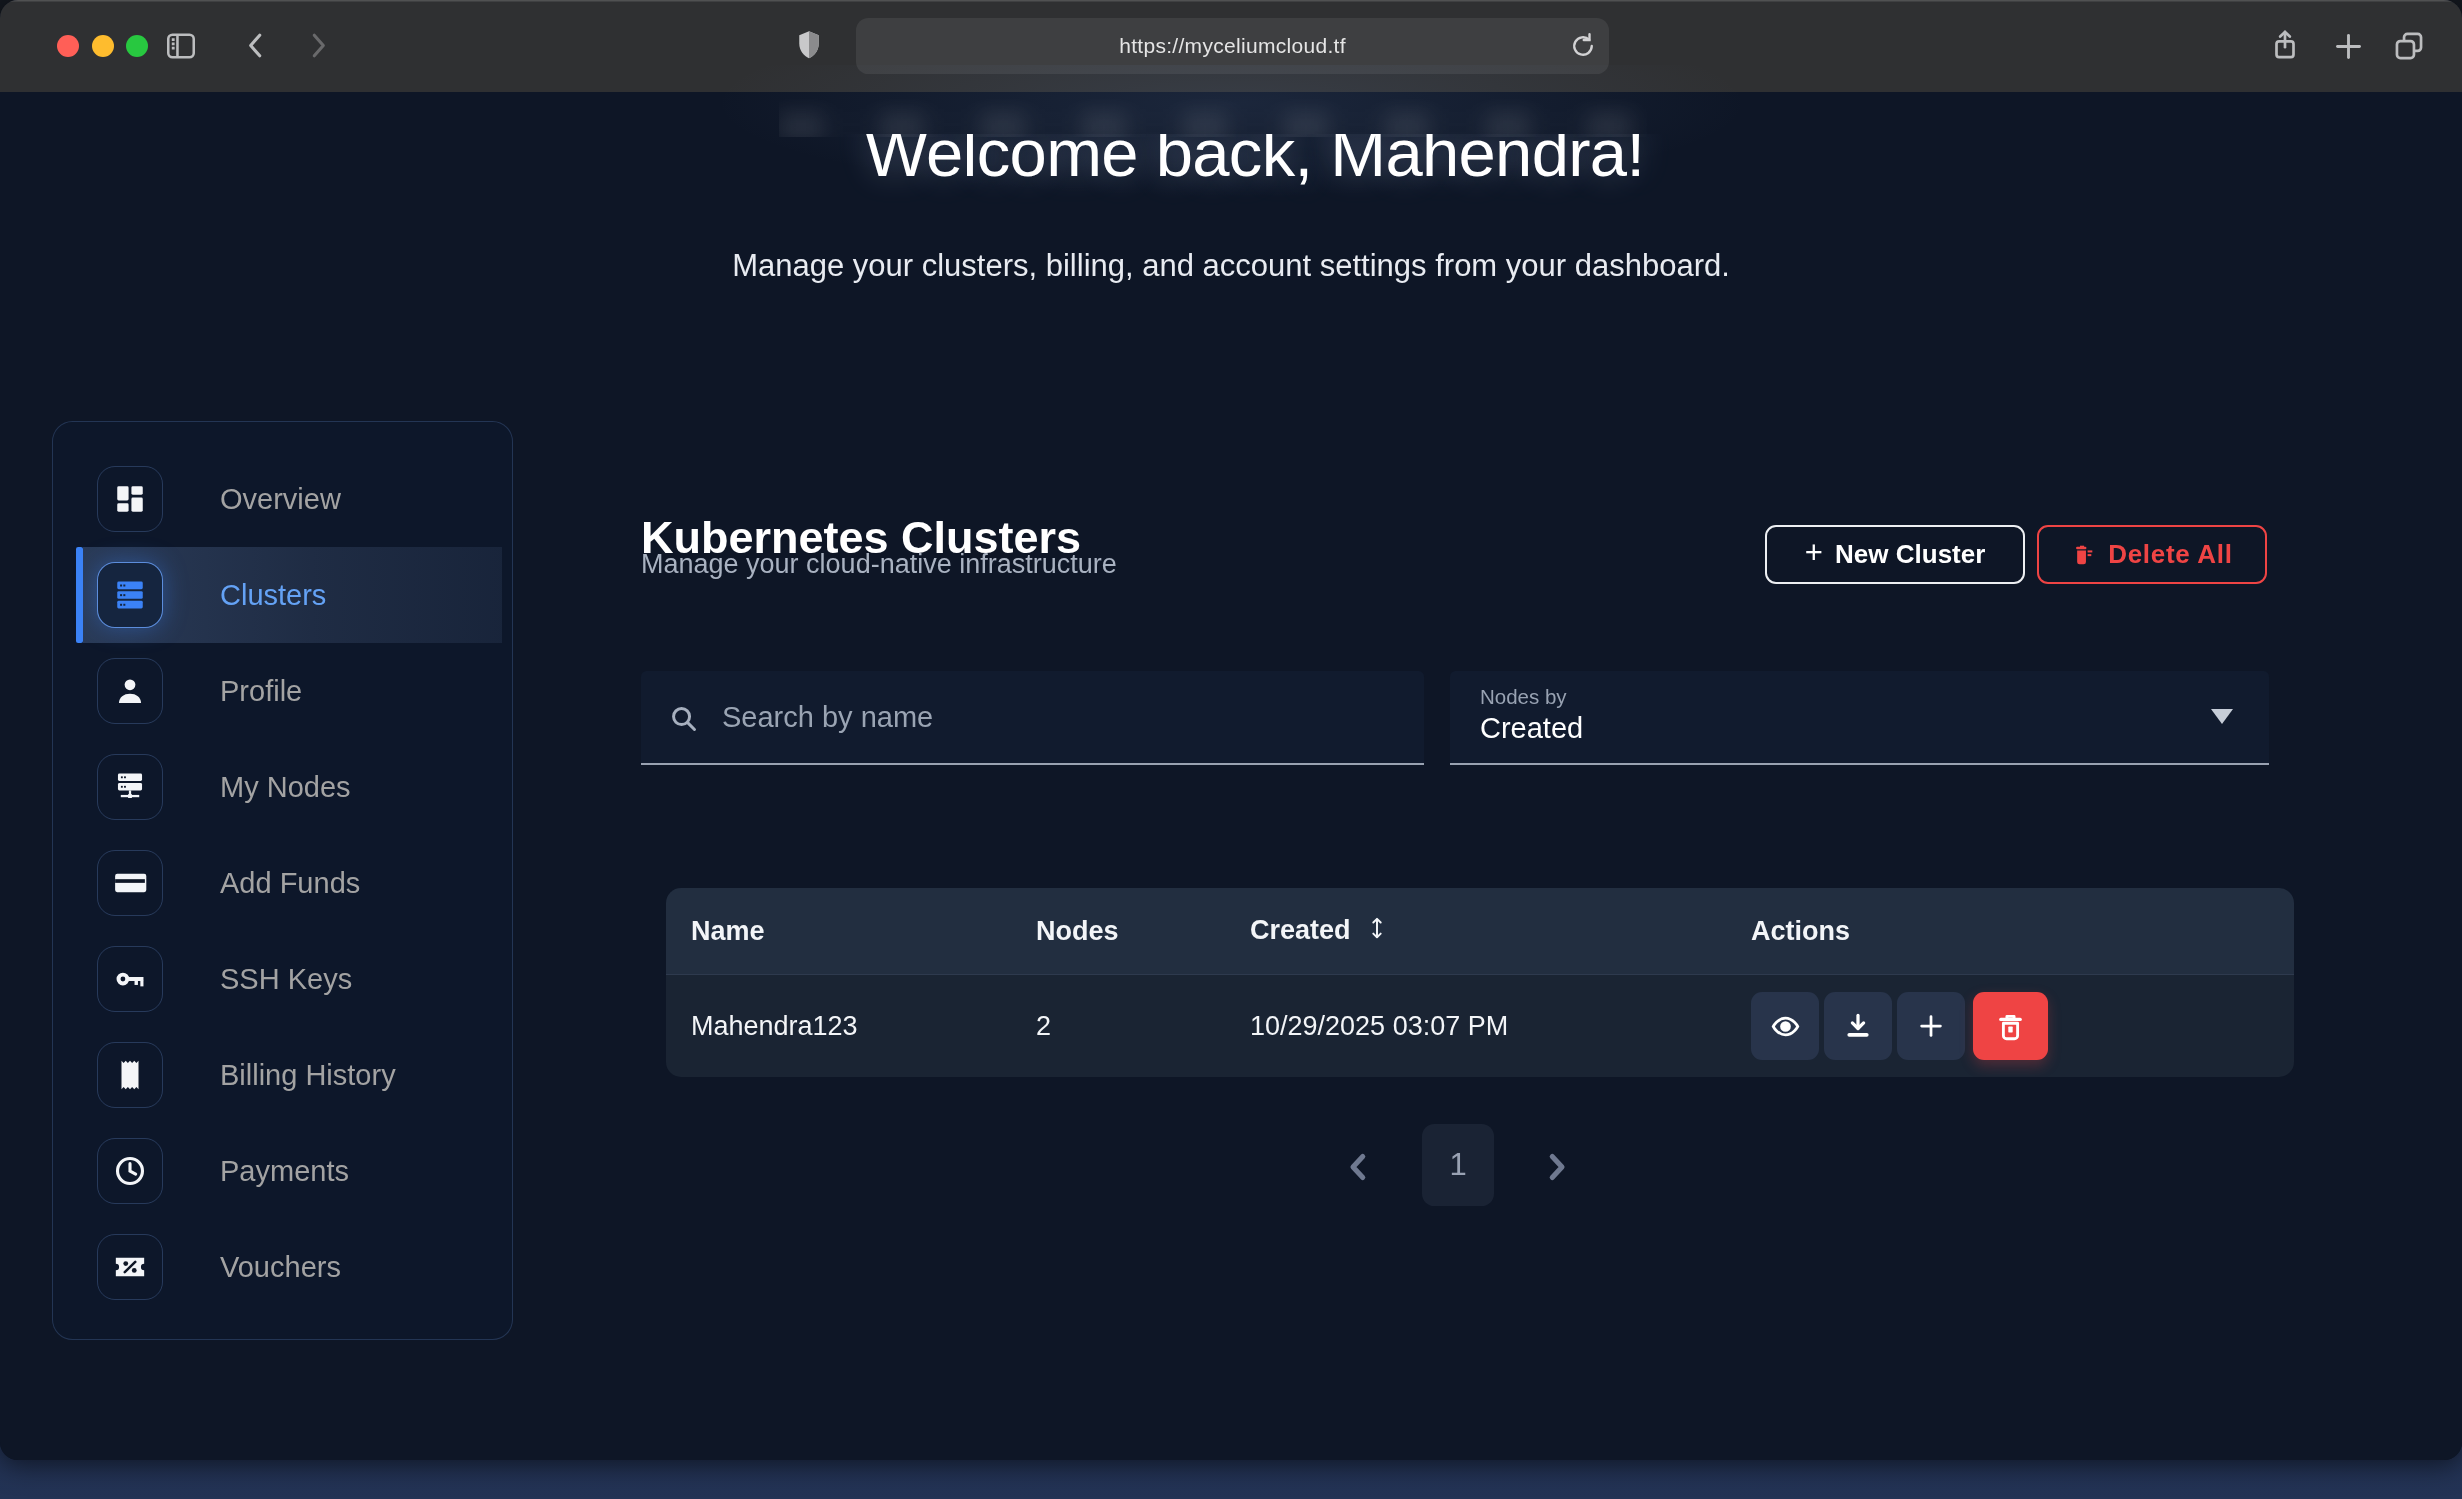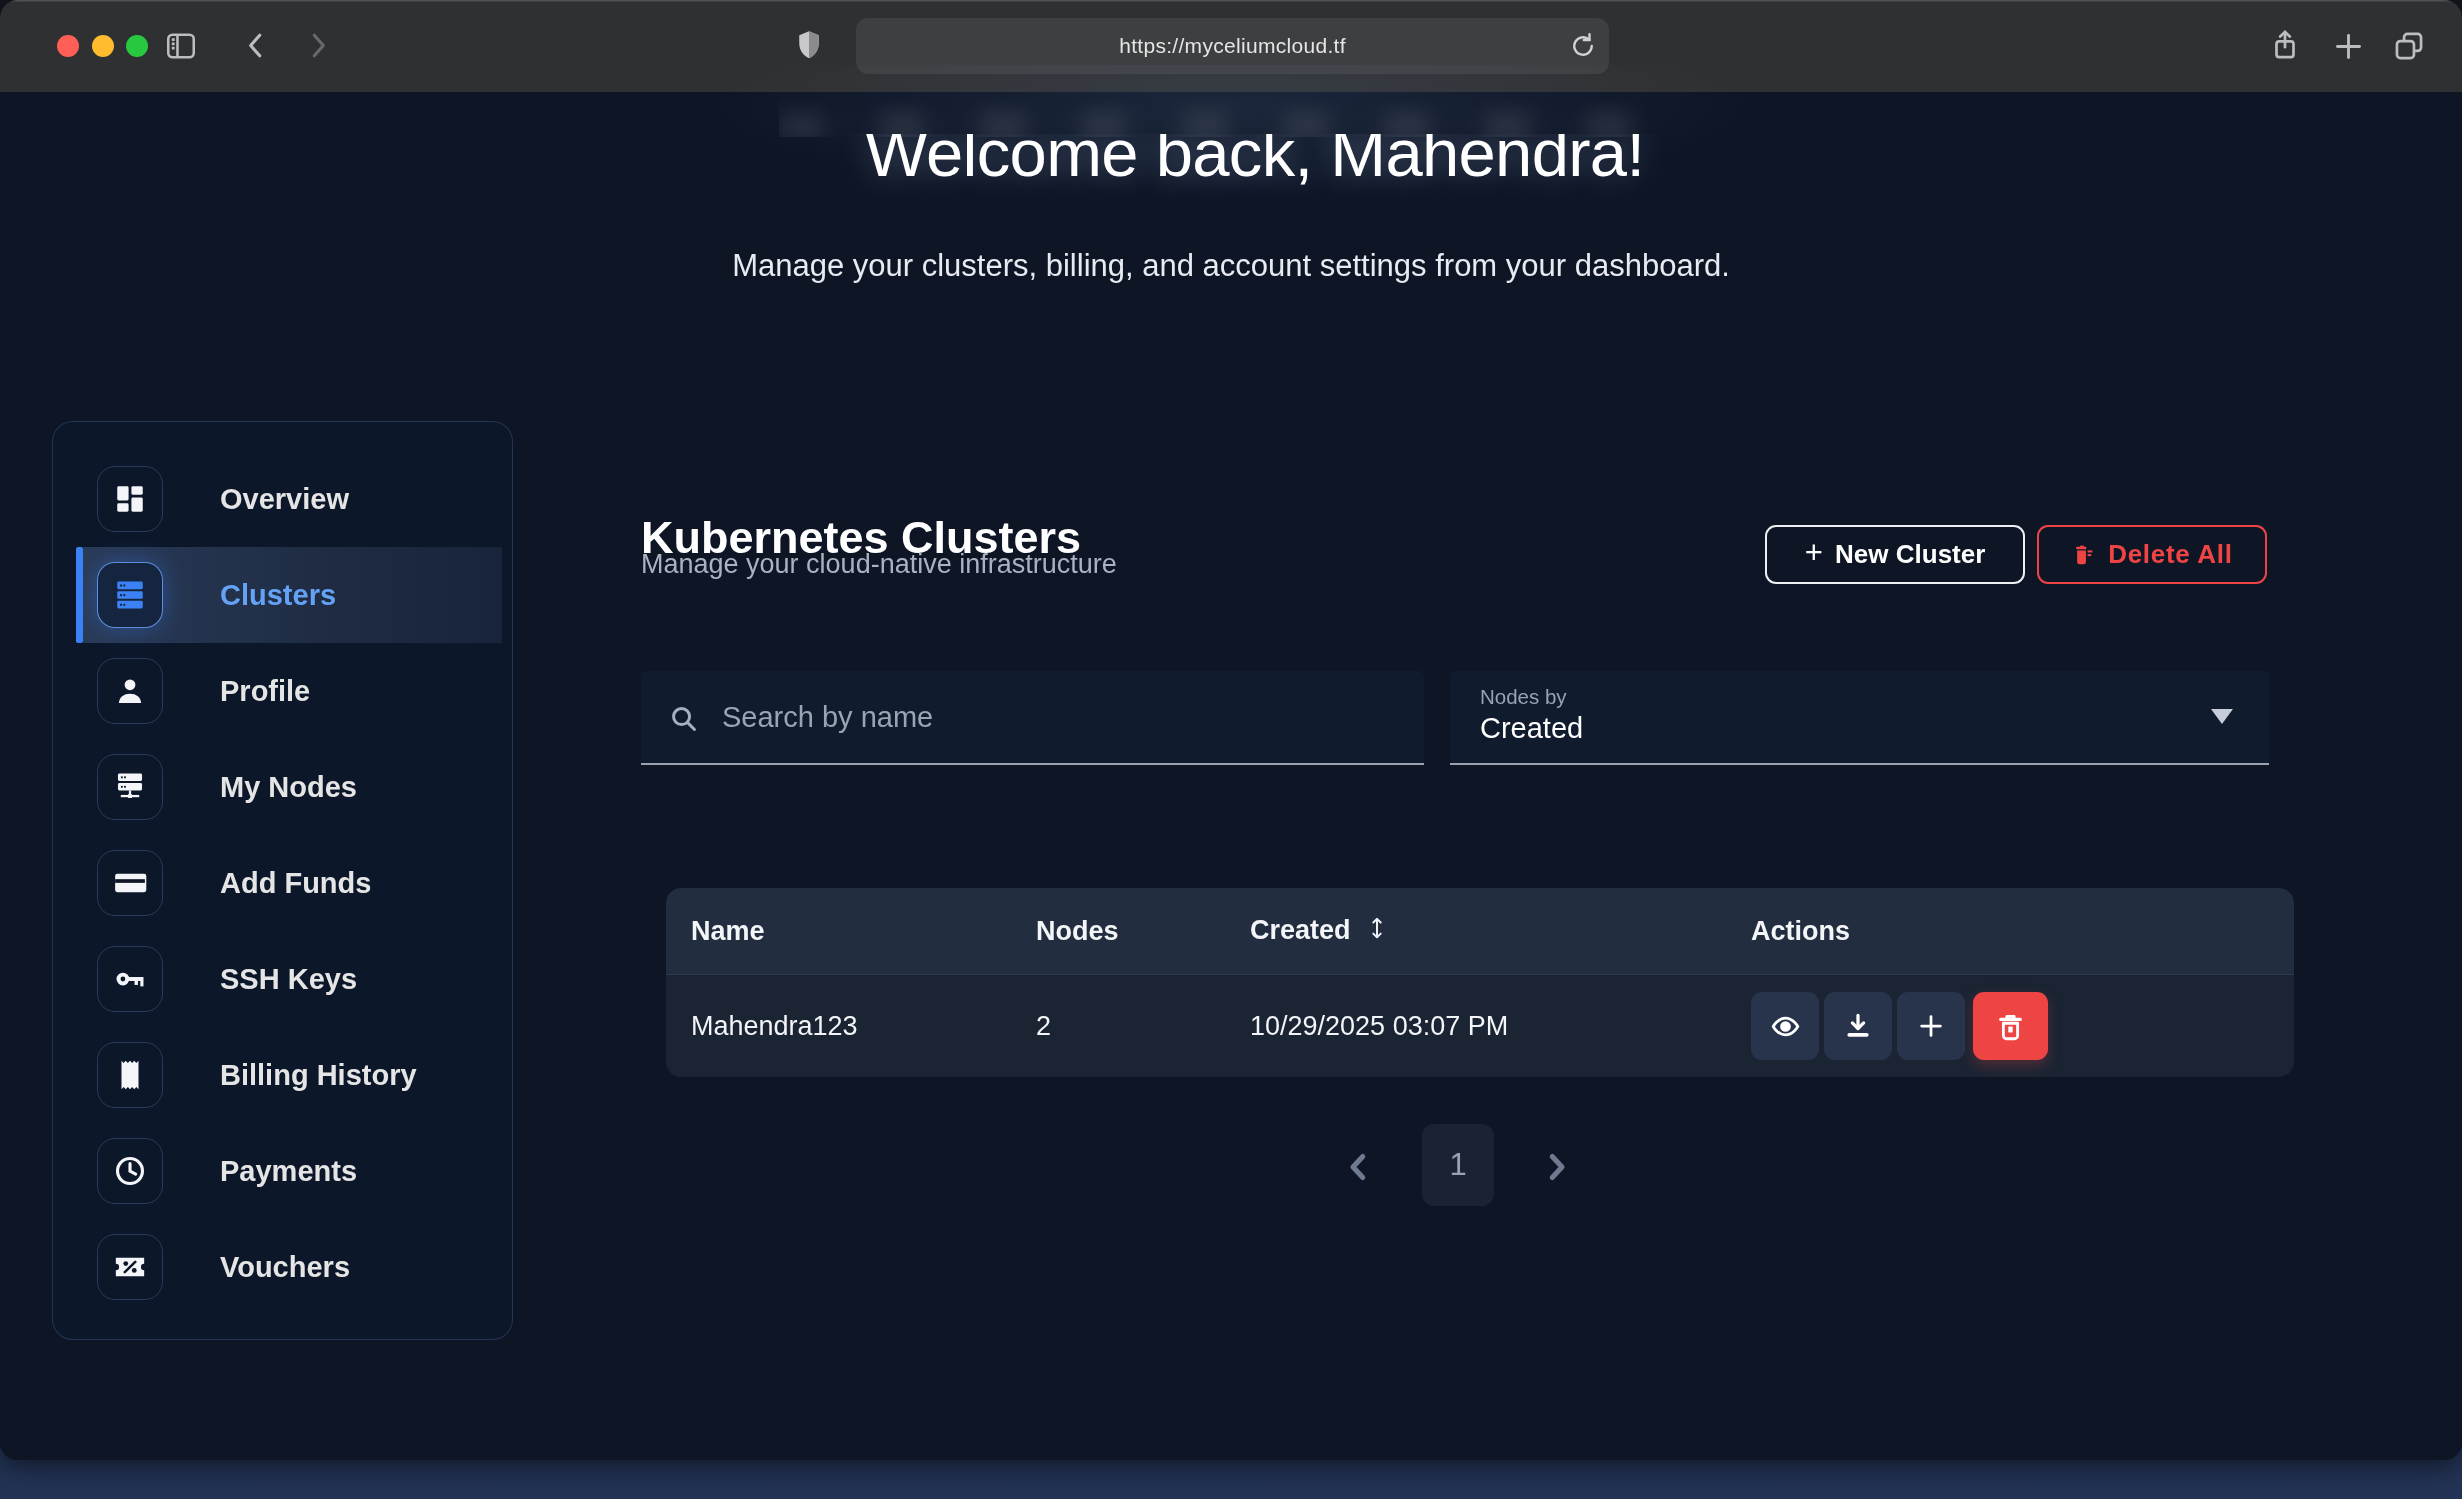--- a/index.html
+++ b/index.html
@@ -47,28 +47,28 @@
 
   
   .sidebar { position:absolute; left:52px; top:329px; width:461px; height:919px;
     border:1.4px solid rgba(88,124,182,.30); border-radius:20.5px;
     background:rgba(13,25,46,.55); padding:29px 0; }
   .side-item { position:relative; height:96px; }
   .side-item .ibox { position:absolute; left:44px; top:15px; width:66px; height:66px;
     border:1.4px solid rgba(96,134,196,.32); border-radius:18px;
     display:flex; align-items:center; justify-content:center; color:#f3f5f8; z-index:1; }
   .side-item .ilabel { position:absolute; left:167px; top:50%; transform:translateY(-50%);
-    font-size:29px; font-weight:700; color:#e5e5e5; z-index:1; }
+    font-size:29px; font-weight:400; color:#a3a3a3; z-index:1; }
   .side-item.active::before { content:""; position:absolute; left:23px; top:0; width:6.8px; height:96px;
     background:var(--accent); border-radius:2.1px; z-index:2; }
   .side-item.active::after { content:""; position:absolute; left:30px; right:9.6px; top:0; bottom:0;
     background:linear-gradient(90deg, rgba(98,128,175,.34), rgba(82,104,142,.26) 55%, rgba(70,90,125,.20)); }
   .side-item.active .ibox { border-color:rgba(104,160,248,.85); background:#152档642; background:#15253f;
     box-shadow:0 0 24.6px rgba(59,130,246,.38); color:var(--accent); }
-  .side-item.active .ilabel { color:var(--accent-text); font-weight:700; }
+  .side-item.active .ilabel { color:var(--accent-text); font-weight:400; }
 
   
   .main-title { position:absolute; left:641px; top:383px; font-size:45px; font-weight:700; color:#ffffff; }
   .main-sub   { position:absolute; left:641px; top:457px; font-size:27px; color:#a9b2c1; }
 
   .btn { position:absolute; top:433px; height:59px; border-radius:11px; background:transparent;
     display:flex; align-items:center; justify-content:center; gap:12.3px; cursor:pointer; }
   .btn-new { left:1765px; width:260px; border:2.1px solid #edeff2; color:#ffffff;
     font-size:26px; font-weight:600; }
   .btn-new .plus-glyph { font-size:31px; font-weight:400; margin-top:-2.7px; }

